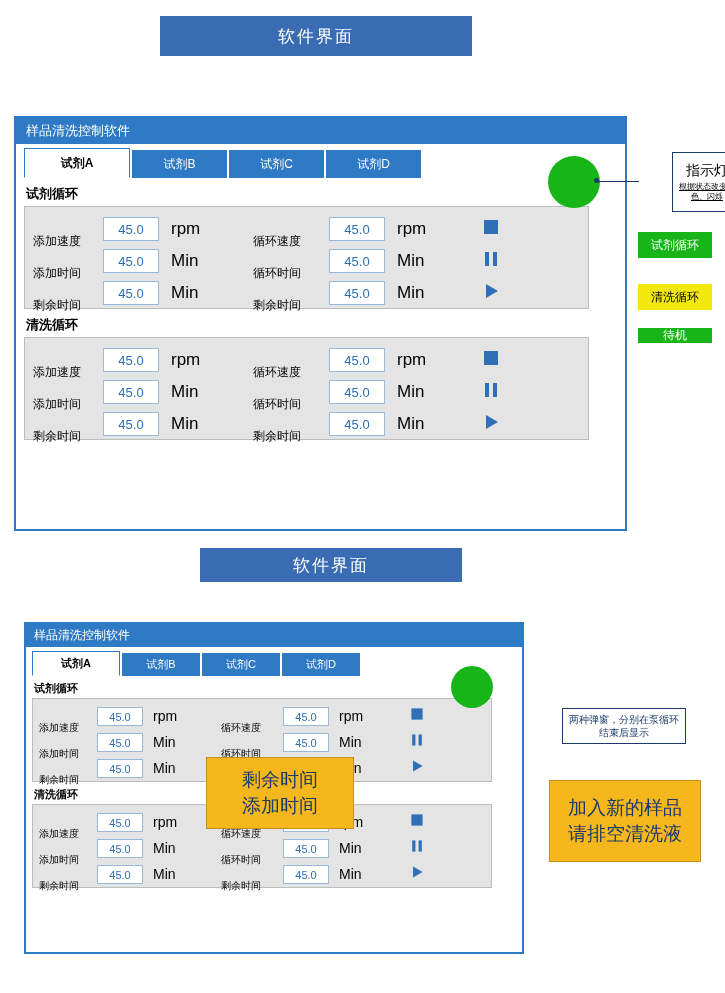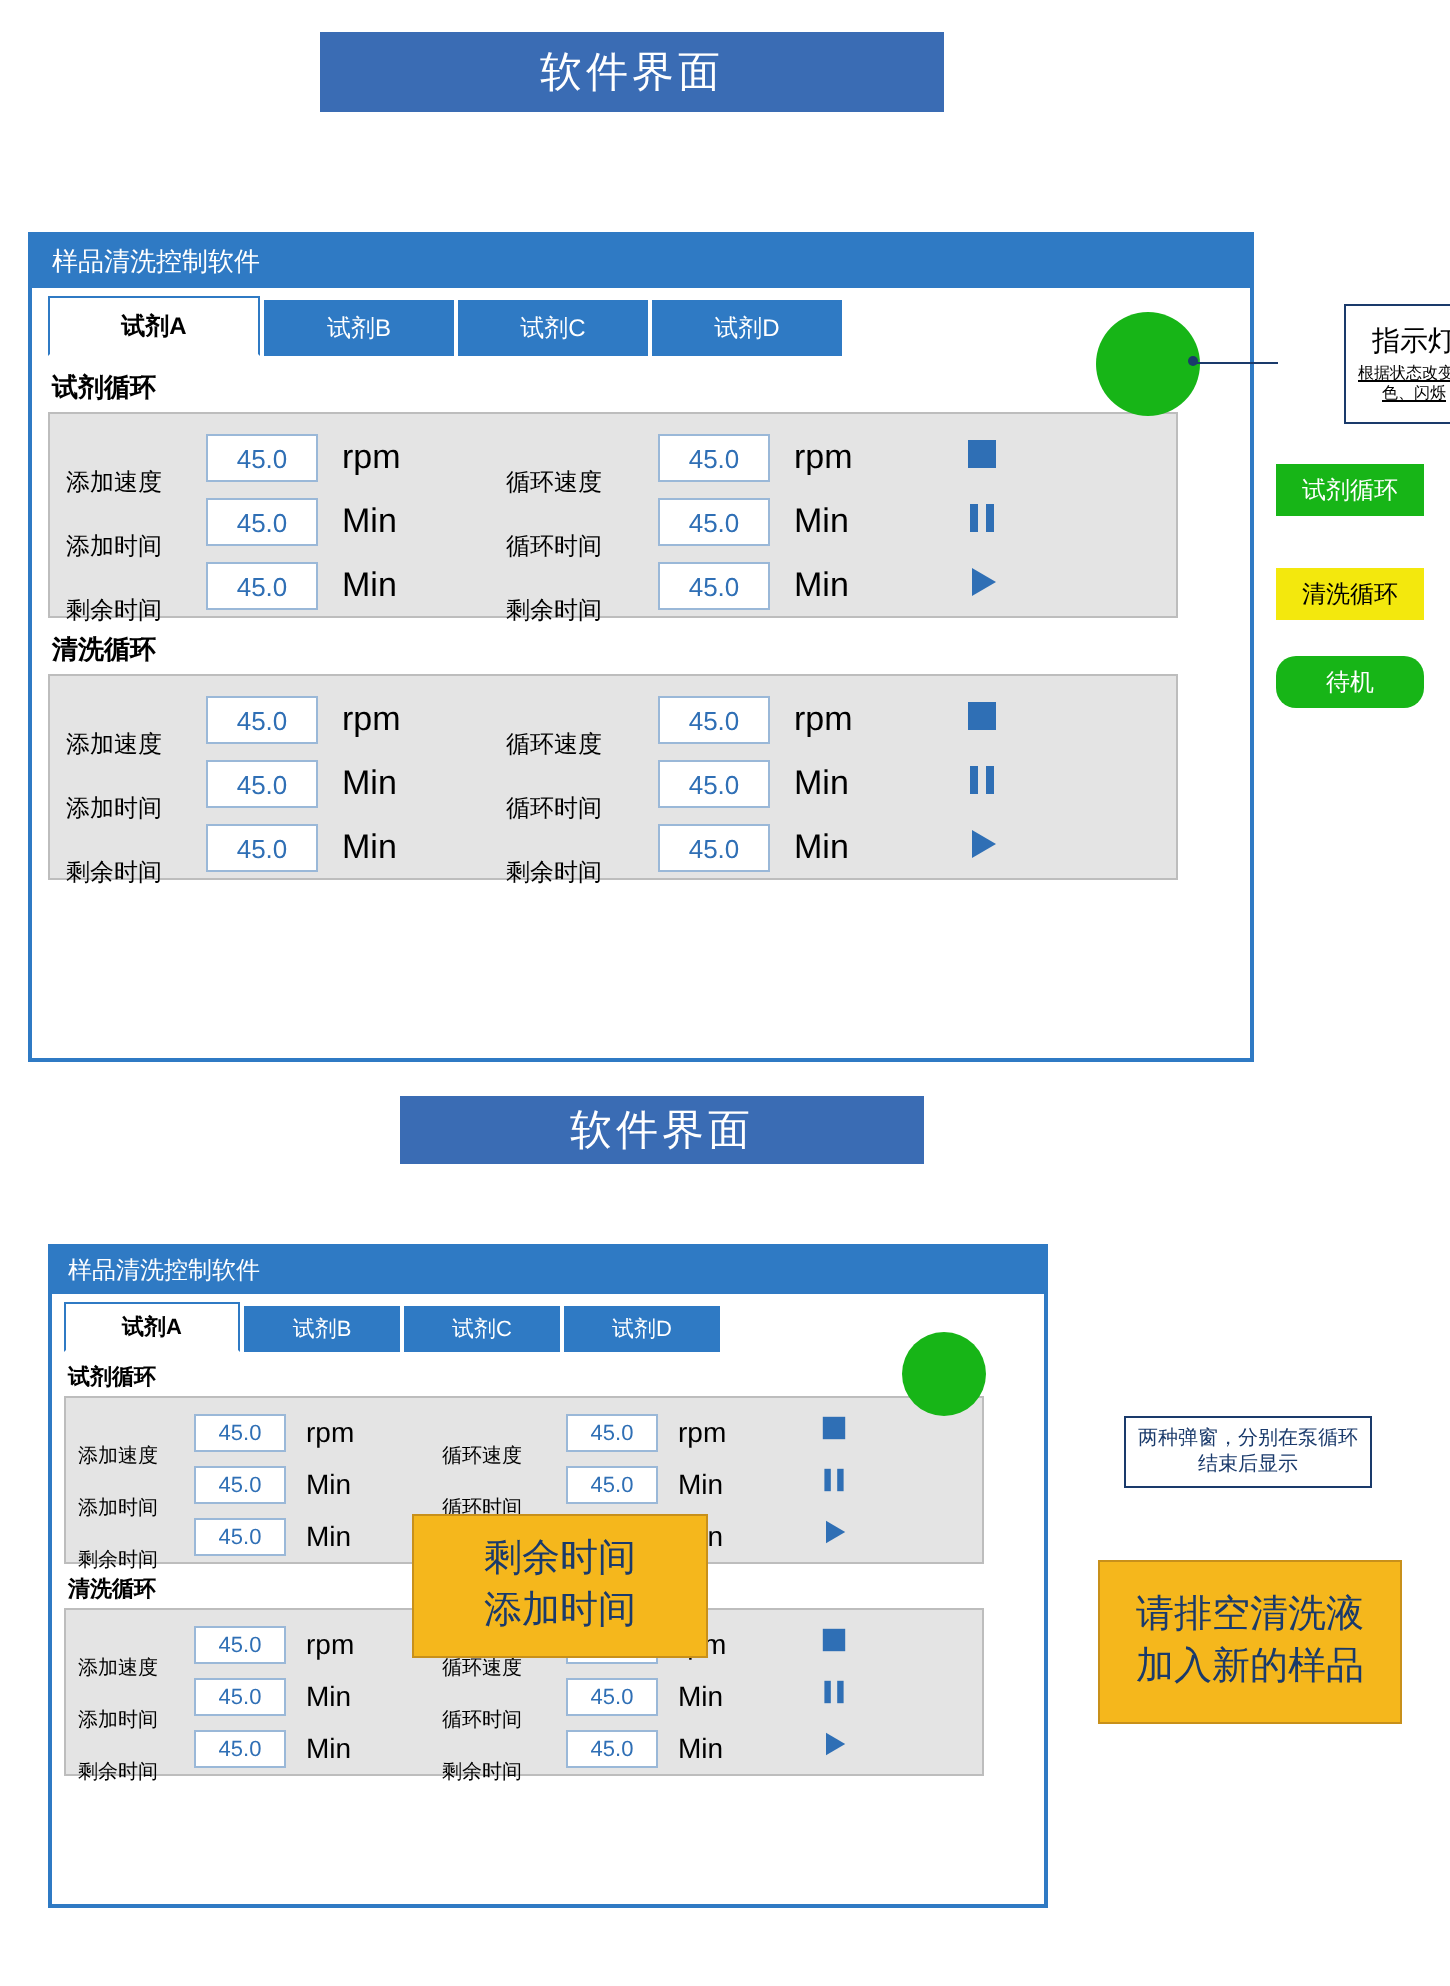--- a/index.html
+++ b/index.html
@@ -17,21 +17,21 @@
   }
   .abs { position: absolute; }
 
   
   .banner {
     background: #3a6cb4;
     color: #ffffff;
     display: flex;
     align-items: center;
     justify-content: center;
-    font-size: 21px;
+    font-size: 17px;
     letter-spacing: 2px;
   }
 
   
   .window {
     background: #ffffff;
     border: 2px solid #2f7ac4;
     box-sizing: border-box;
   }
   .win-title {
@@ -287,21 +287,21 @@
   <div class="big">指示灯</div>
   <div class="small" style="padding:2px 4px 0 4px;text-decoration:underline;">根据状态改变颜色、闪烁</div>
 </div>
 
 <div class="abs legend-box" style="left:638px; top:232px; width:74px; height:26px; background:#17b517; color:#ffffff;">
   <span>试剂循环</span>
 </div>
 <div class="abs legend-box" style="left:638px; top:284px; width:74px; height:26px; background:#f3e80d; color:#000000;">
   <span>清洗循环</span>
 </div>
-<div class="abs legend-box" style="left:638px; top:328px; width:74px; height:26px; background:#17b517; color:#ffffff;border-radius:10px;">
+<div class="abs legend-box" style="left:638px; top:328px; width:74px; height:15px; background:#17b517; color:#ffffff;">
   <span>待机</span>
 </div>
 
 <div class="abs banner" style="left:200px; top:548px; width:262px; height:34px;">
   <span>软件界面</span>
 </div>
 
 <div class="abs window" style="left:24px; top:622px; width:500px; height:332px;">
   <div class="win-title" style="font-size:12px;padding:3px 8px;">样品清洗控制软件</div>
   <div class="win-body" style="padding:0 6px 6px 6px;">
@@ -415,15 +415,15 @@
 <div class="abs popup" style="left:206px; top:757px; width:148px; height:72px;">
   <div>剩余时间</div>
   <div>添加时间</div>
 </div>
 
 <div class="abs note-box" style="left:562px; top:708px; width:124px; height:36px;">
   <span>两种弹窗，分别在泵循环结束后显示</span>
 </div>
 
 <div class="abs popup" style="left:549px; top:780px; width:152px; height:82px;">
+  <div>加入新的样品</div>
   <div>请排空清洗液</div>
-  <div>加入新的样品</div>
 </div>
 
 </body></html>

